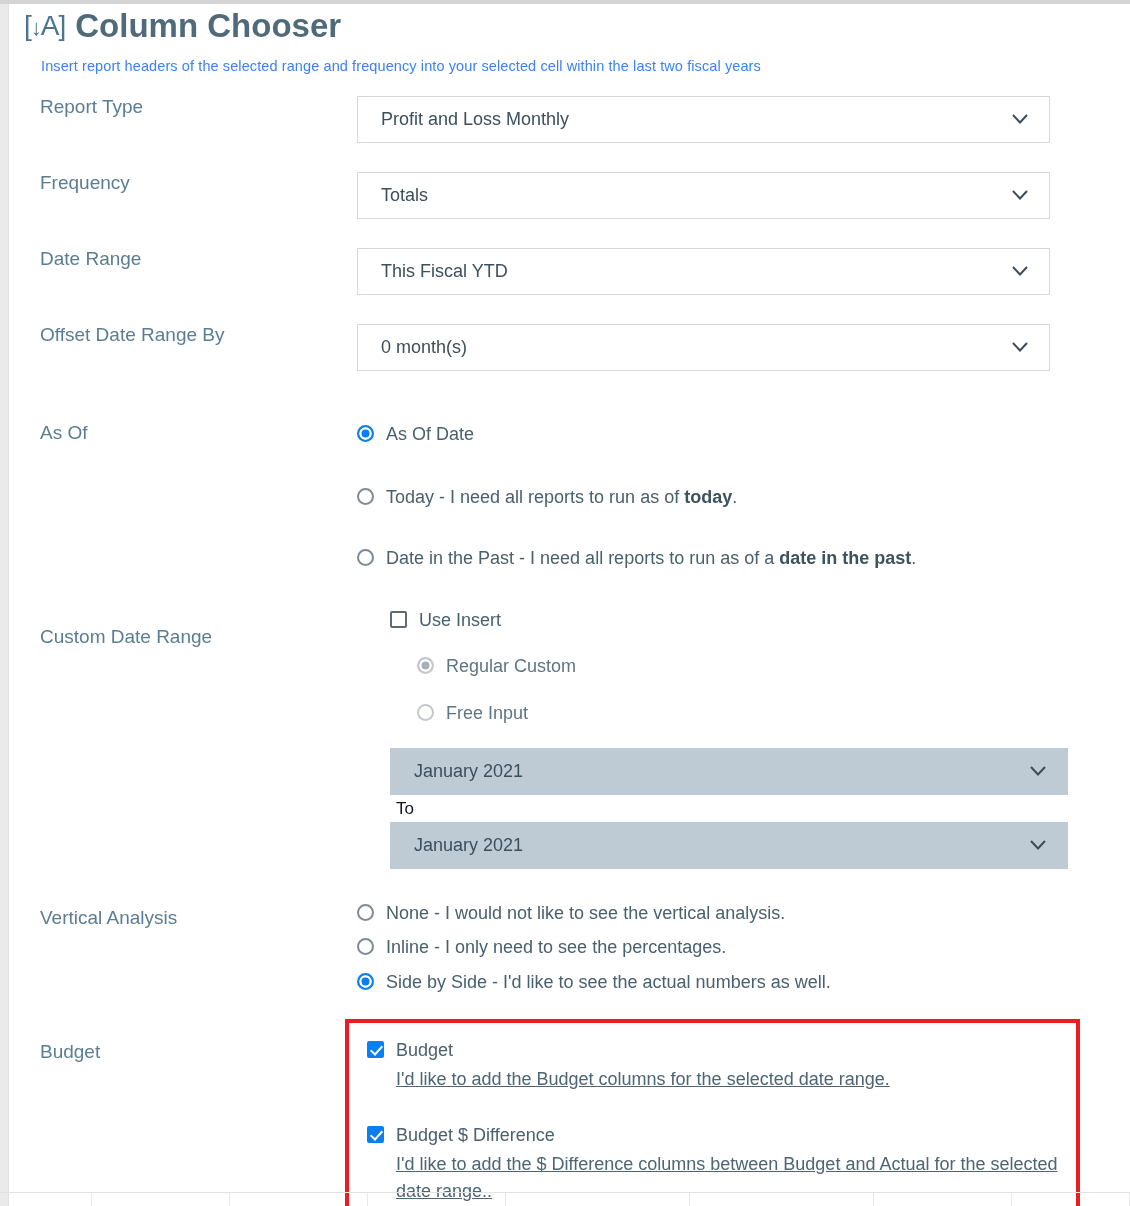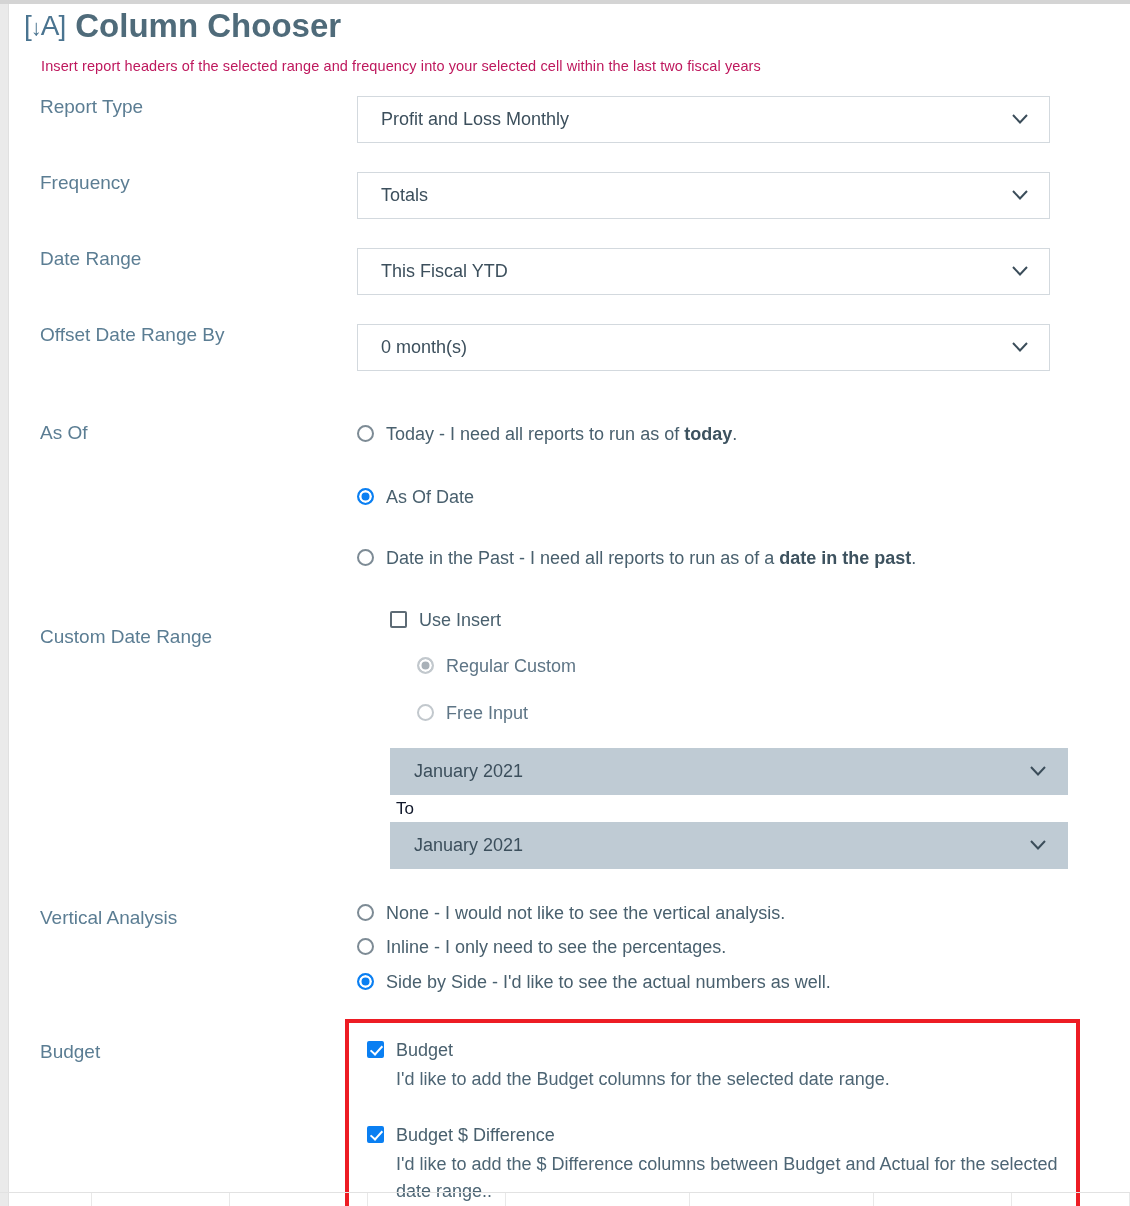--- a/index.html
+++ b/index.html
@@ -51,21 +51,21 @@
   .title-icon .arrow { font-size: 22px; }
   .title-text {
     font-size: 33px;
     color: #4f6b7a;
     font-weight: 600;
     line-height: 1.1;
   }
   .subtitle {
     margin: 14px 0 0 31px;
     font-size: 14.5px;
-    color: #be185d;
+    color: #3b82f6;
     letter-spacing: .1px;
   }
 
   
   .form { margin-top: 22px; }
   .row {
     display: flex;
     align-items: flex-start;
   }
   .row-label {
@@ -188,20 +188,21 @@
     margin-left: -12px;
     margin-right: 20px;
   }
   .budget-item + .budget-item { margin-top: 29px; }
   .budget-desc {
     margin-left: 29px;
     font-size: 18px;
     color: #4d6574;
     line-height: 1.52;
     margin-top: 4px;
+    text-decoration: underline;
   }
 
   
   .sheet-grid {
     position: absolute;
     left: 0; bottom: 0;
     width: 1130px; height: 14px;
     border-top: 1px solid #e2e2e2;
     display: flex;
   }
@@ -282,26 +283,26 @@
               </svg>
           </span>
         </div>
       </div>
     </div>
 
     <div class="row" style="margin-top:22px;">
       <div class="row-label">As Of</div>
       <div class="row-field asof">
         <div class="opt">
+          <span class="radio on"></span>
+          <span class="opt-text">As Of Date</span>
+        </div>
+        <div class="opt">
           <span class="radio"></span>
           <span class="opt-text"><span>Today - I need all reports to run as of </span><b>today</b><span>.</span></span>
-        </div>
-        <div class="opt">
-          <span class="radio on"></span>
-          <span class="opt-text">As Of Date</span>
         </div>
         <div class="opt">
           <span class="radio"></span>
           <span class="opt-text"><span>Date in the Past - I need all reports to run as of a </span><b>date in the past</b><span>.</span></span>
         </div>
       </div>
     </div>
 
     <div class="row" style="margin-top:38px;gap:33px;">
       <div class="row-label" style="padding-top:18px;">Custom Date Range</div>

